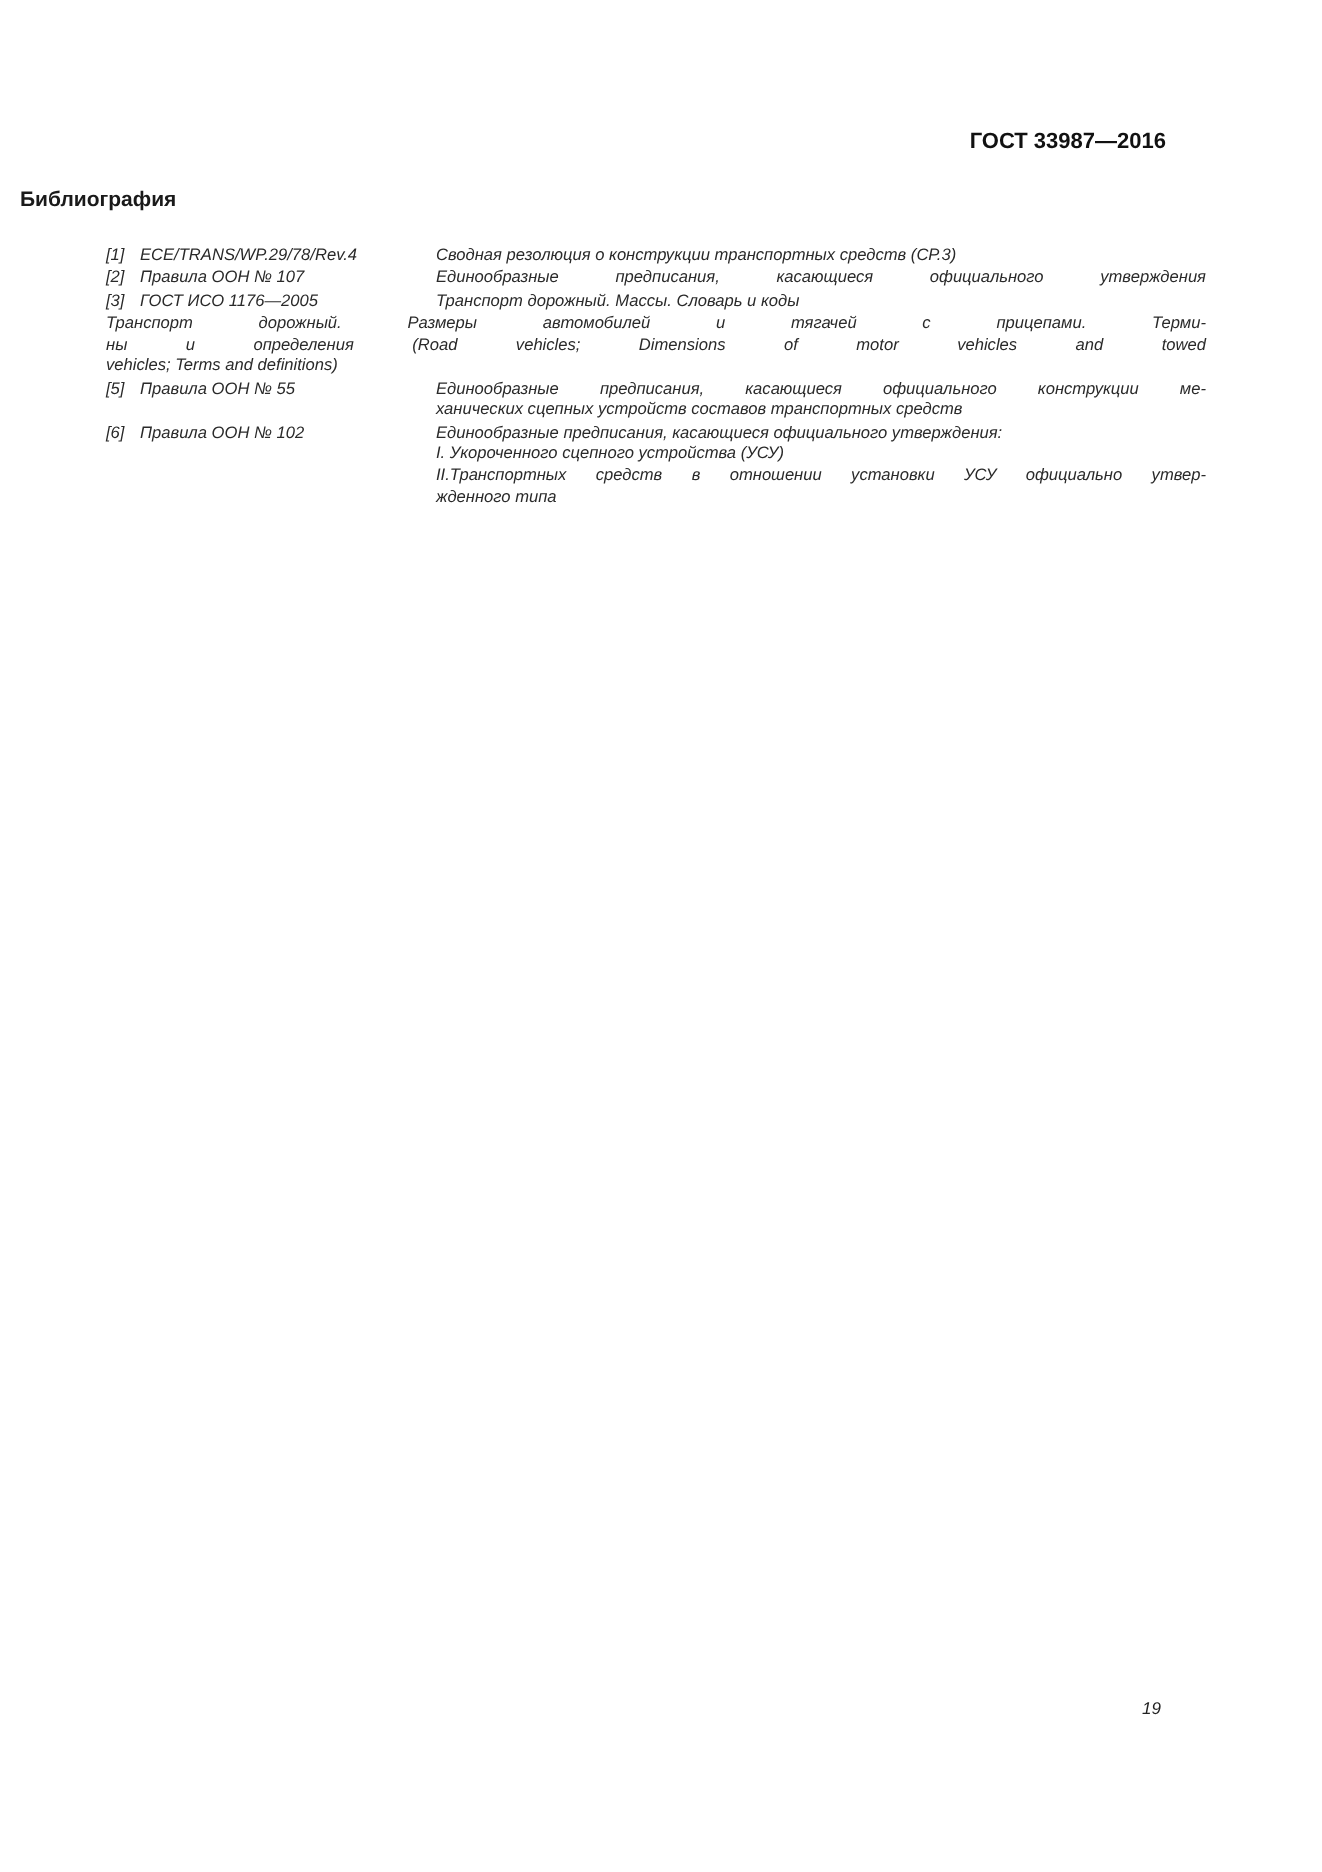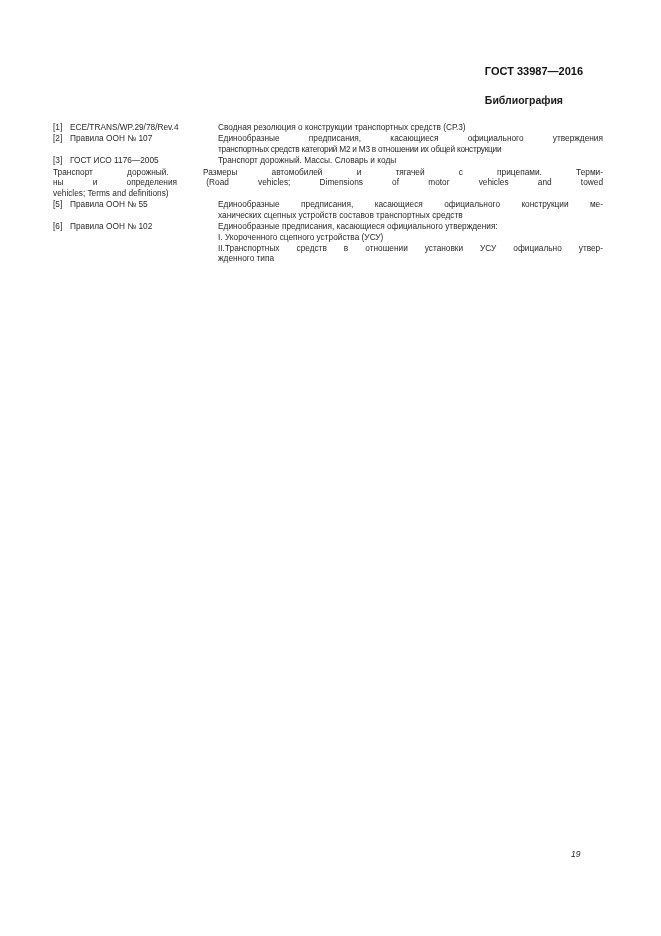--- a/index.html
+++ b/index.html
@@ -6,25 +6,25 @@
   body {
     width: 661px; height: 936px; background: #ffffff; position: relative; overflow: hidden;
     font-family: "Liberation Sans", sans-serif; color: #2a2a2a;
   }
   .std-header {
     position: absolute; top: 65px; right: 78px;
     font-size: 11px; font-weight: bold; color: #111;
   }
   .doc-title {
     position: absolute; top: 94px; left: 0; width: 563px; padding-left: 10px; box-sizing: border-box;
-    text-align: right; font-size: 10.5px; font-weight: bold; color: #1a1a1a;
+    text-align: left; font-size: 10.5px; font-weight: bold; color: #1a1a1a;
   }
   .biblio {
     position: absolute; top: 122px; left: 53px; width: 550px;
-    font-size: 8.3px; line-height: 10.6px;
+    font-size: 8.3px; line-height: 10.6px; font-style: italic;
   }
   .entry { display: flex; margin-bottom: 0.8px; }
   .ref { width: 165px; flex: none; white-space: nowrap; }
   .ref .num { display: inline-block; width: 17px; }
   .desc { flex: 1; text-align: justify; }
   .desc .line { display: block; }
   .desc .justify { text-align: justify; text-align-last: justify; }
   .page-num {
     position: absolute; top: 849px; left: 571px;
     font-size: 8.5px; color: #222; font-style: italic;
@@ -47,21 +47,20 @@
       <span class="line">Сводная резолюция о конструкции транспортных средств (СР.3)</span>
     </div>
   </div>
 
   <div class="entry">
     <div class="ref">
       <span class="num">[2]</span><span>Правила ООН № 107</span>
     </div>
     <div class="desc">
       <span class="line justify">Единообразные предписания, касающиеся официального утверждения</span>
-      <span class="line" style="letter-spacing:-0.25px;">транспортных средств категорий М2 и М3 в отношении их общей конструкции</span>
     </div>
   </div>
 
   <div class="entry">
     <div class="ref">
       <span class="num">[3]</span><span>ГОСТ ИСО 1176—2005</span>
     </div>
     <div class="desc">
       <span class="line">Транспорт дорожный. Массы. Словарь и коды</span>
     </div>

